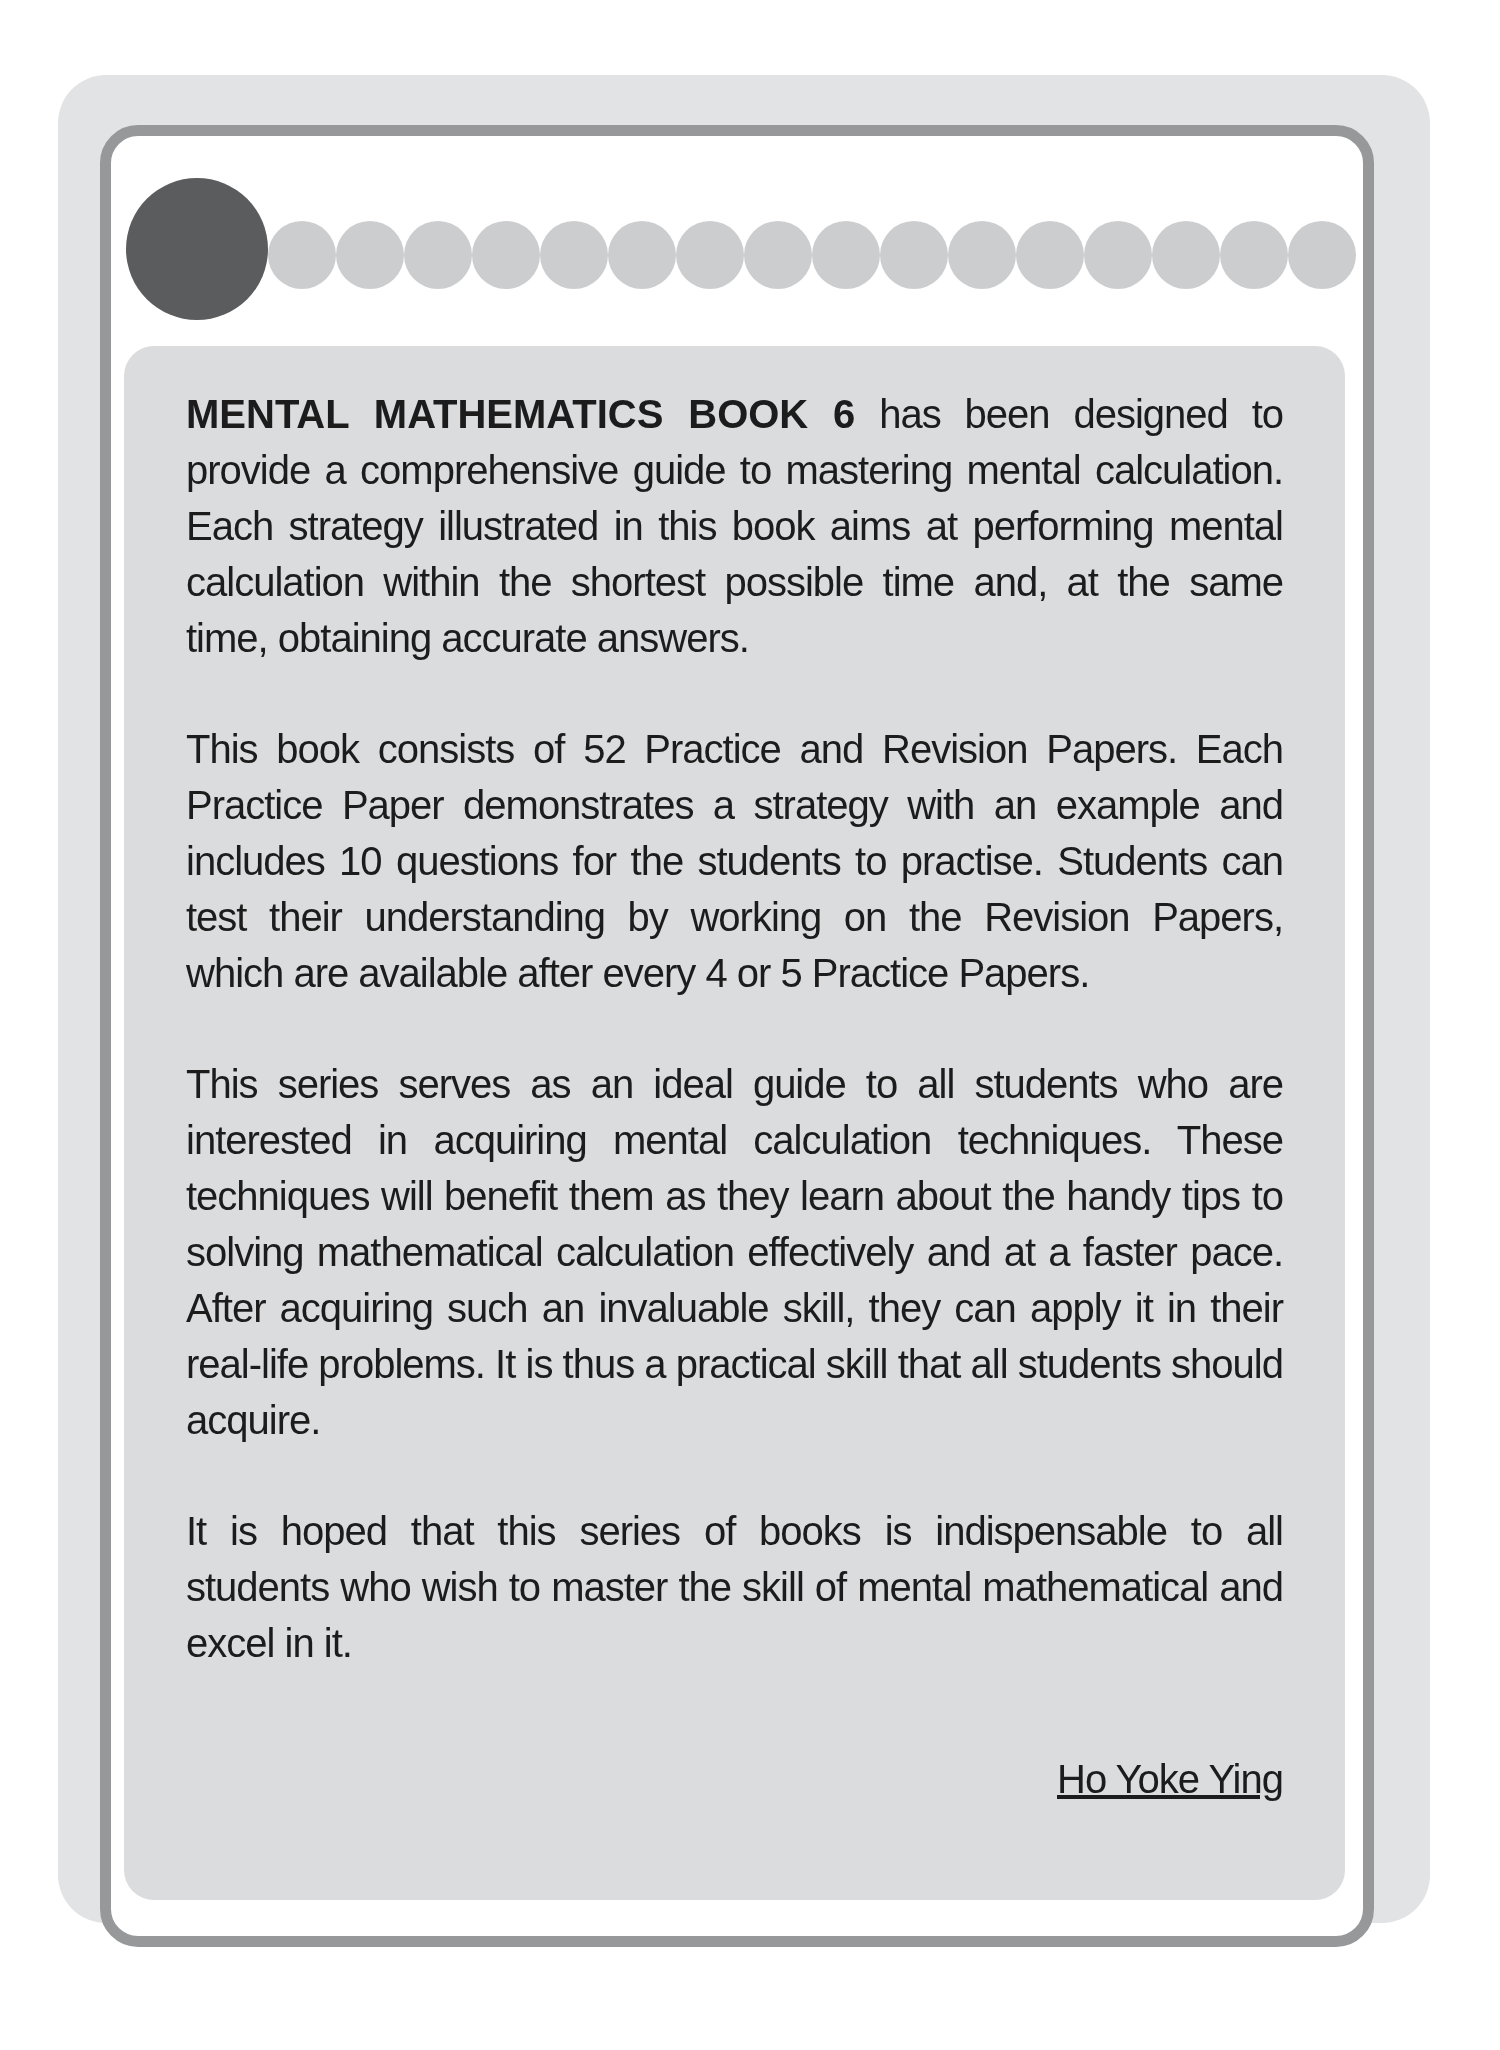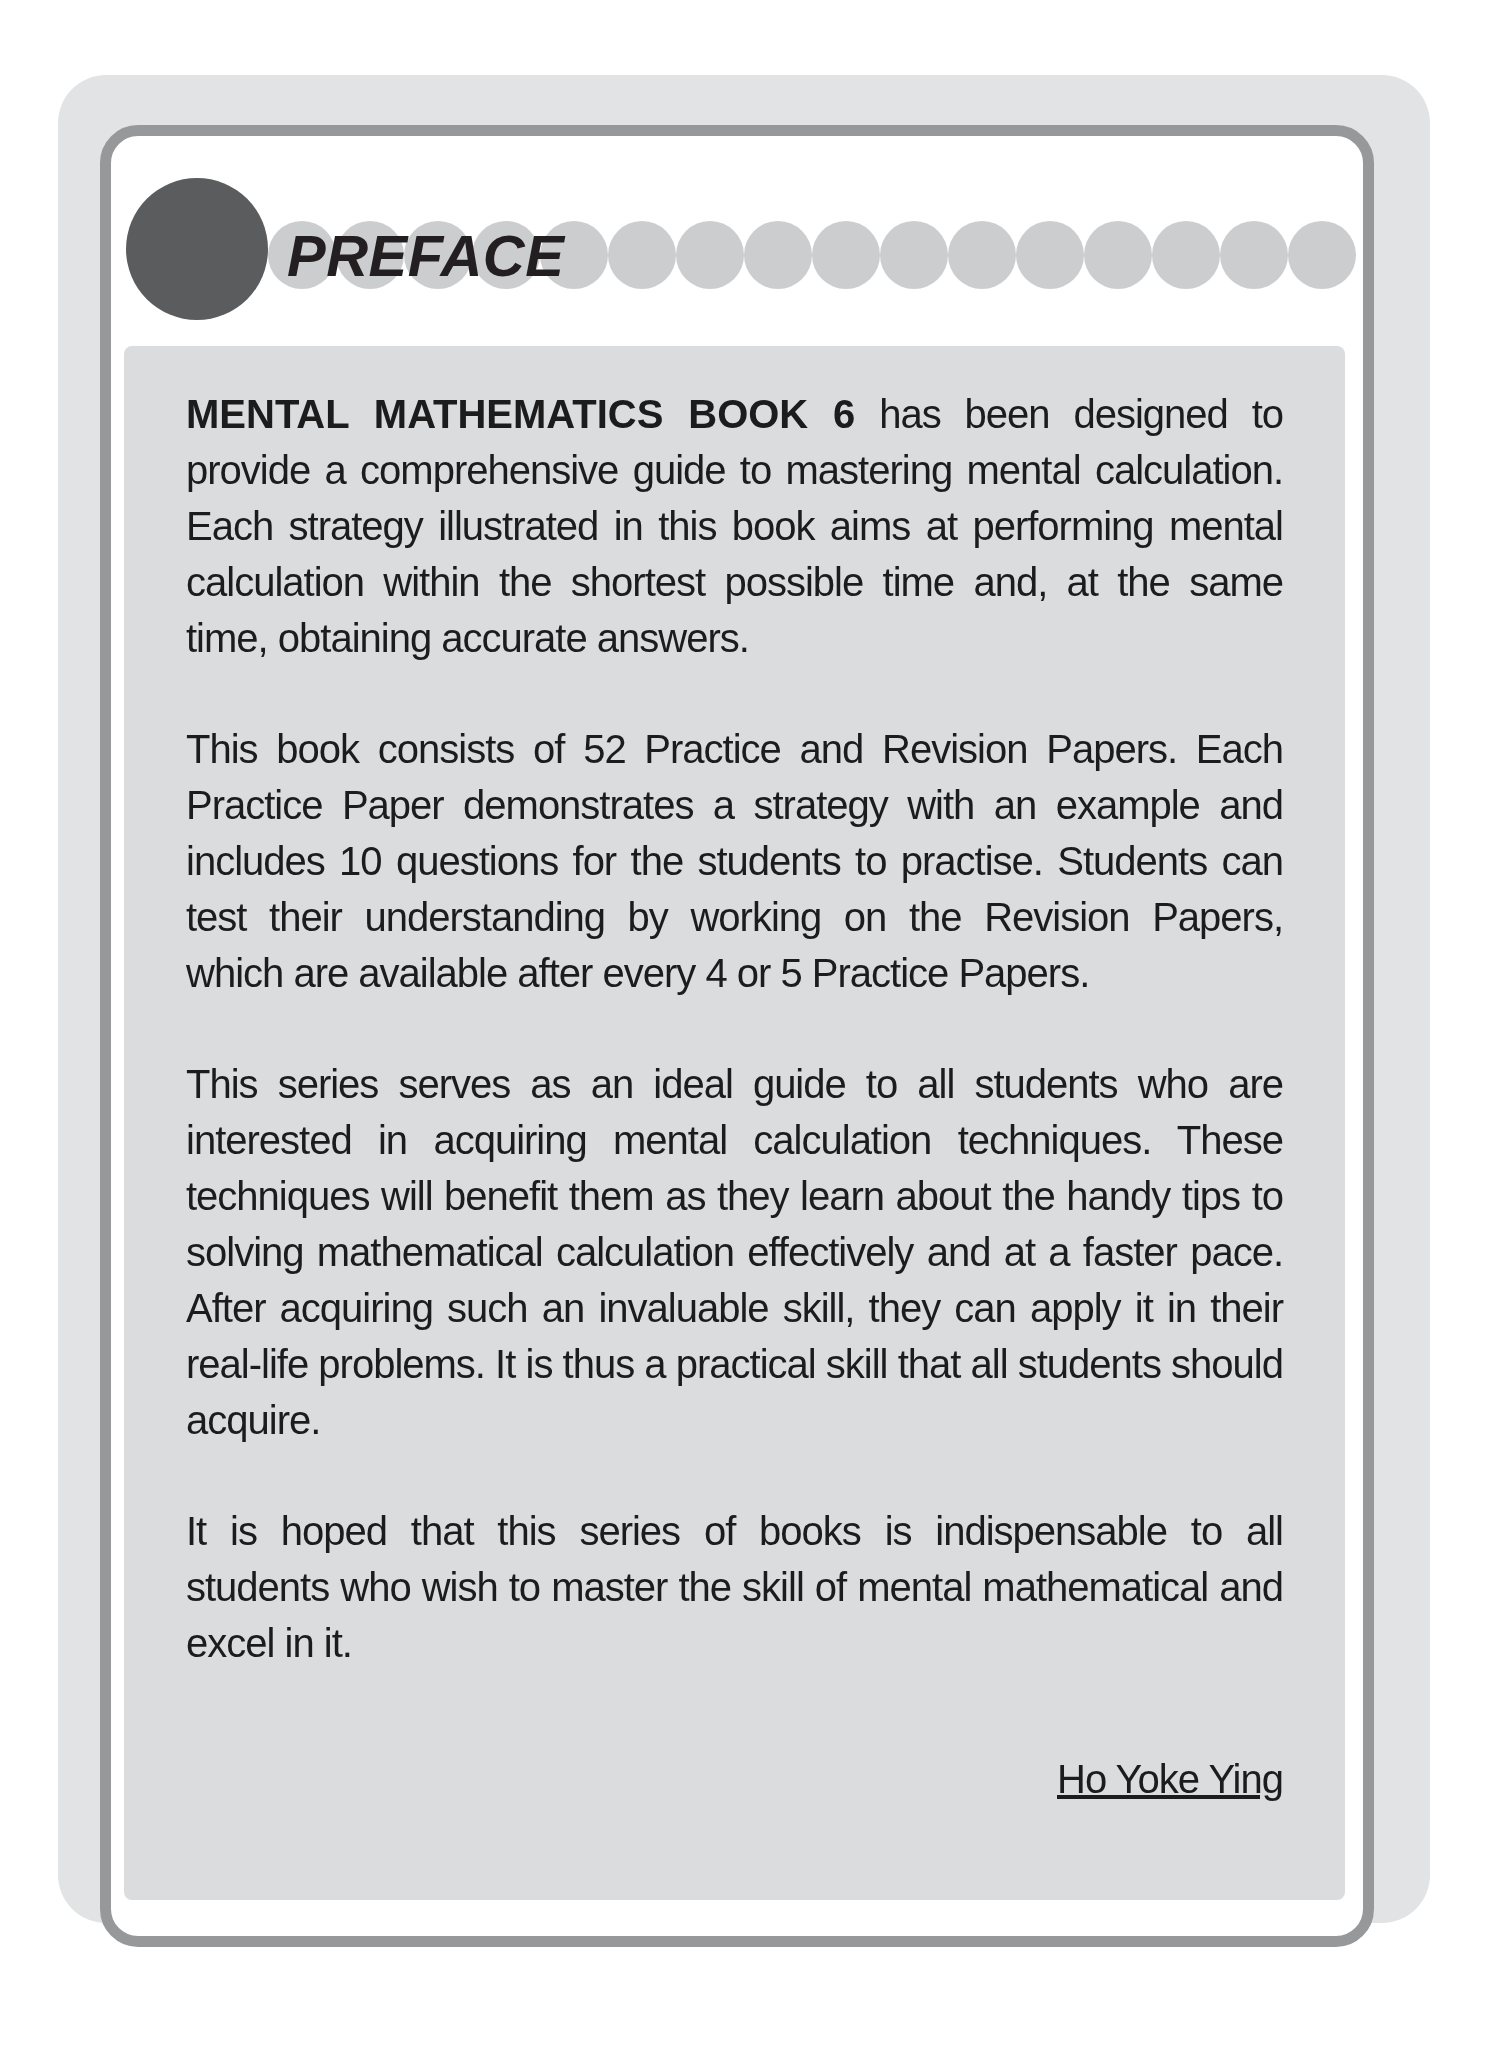--- a/index.html
+++ b/index.html
@@ -61,21 +61,21 @@
     font-weight:bold;
     font-size:58px;
     color:var(--title-color);
     letter-spacing:0.5px;
   }
   .content-box{
     position:absolute;left:13px;top:210px;
     width:1221px;height:1554px;
     box-sizing:border-box;
     background:var(--content-box-gray);
-    border-radius:8px;
+    border-radius:30px;
     padding:40px 62px 0 62px;
     overflow:hidden;
   }
   .content-box p{
     margin:0 0 55px 0;
     font-size:40px;
     line-height:56px;
     letter-spacing:-1px;
     text-align:justify;
     color:var(--body-text-color);
@@ -114,21 +114,20 @@
         <span class="dot"></span>
         <span class="dot"></span>
         <span class="dot"></span>
         <span class="dot"></span>
         <span class="dot"></span>
         <span class="dot"></span>
       </div>
 
     <div class="dark-circle"></div>
 
-    <h1 class="title">PREFACE</h1>
 
     <div class="content-box">
 
       <p><strong>MENTAL MATHEMATICS BOOK 6</strong> <span>has been designed to provide a comprehensive guide to mastering mental calculation. Each strategy illustrated in this book aims at performing mental calculation within the shortest possible time and, at the same time, obtaining accurate answers.</span></p>
 
       <p>This book consists of 52 Practice and Revision Papers. Each Practice Paper demonstrates a strategy with an example and includes 10 questions for the students to practise. Students can test their understanding by working on the Revision Papers, which are available after every 4 or 5 Practice Papers.</p>
 
       <p>This series serves as an ideal guide to all students who are interested in acquiring mental calculation techniques. These techniques will benefit them as they learn about the handy tips to solving mathematical calculation effectively and at a faster pace. After acquiring such an invaluable skill, they can apply it in their real-life problems. It is thus a practical skill that all students should acquire.</p>
 
       <p>It is hoped that this series of books is indispensable to all students who wish to master the skill of mental mathematical and excel in it.</p>

